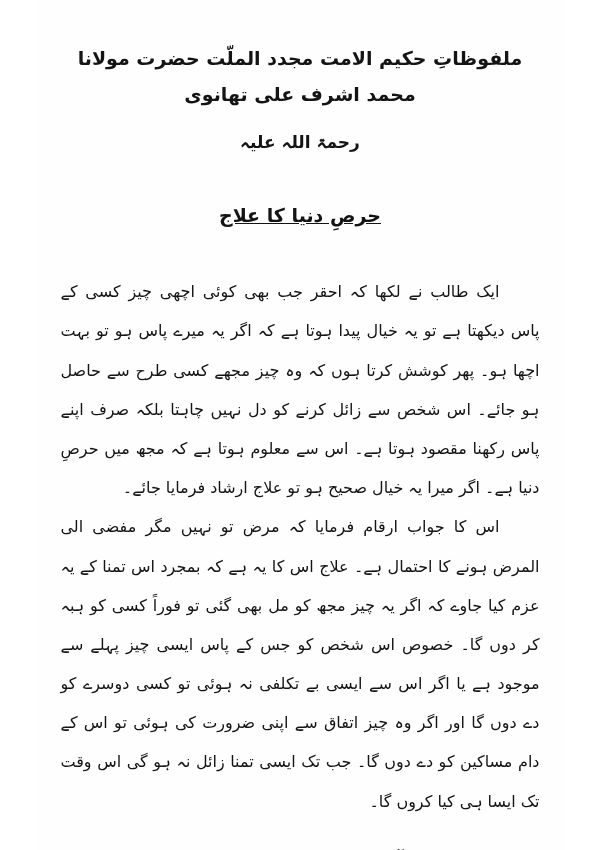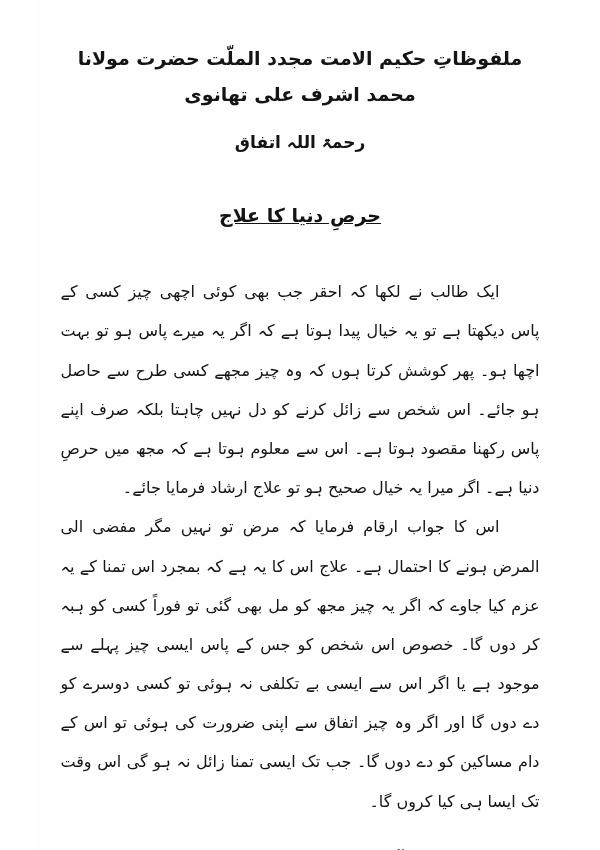--- a/index.html
+++ b/index.html
@@ -69,21 +69,21 @@
     font-size: 15px;
   }
 </style>
 </head>
 <body>
 
 <div class="page">
 
   <header class="doc-header">
     <h1 class="title-line1">ملفوظاتِ حکیم الامت مجدد الملّت حضرت مولانا محمد اشرف علی تھانوی</h1>
-    <div class="title-line2">رحمۃ اللہ اتفاق</div>
+    <div class="title-line2">رحمۃ اللہ علیہ</div>
   </header>
 
   <h2 class="section-heading">حرصِ دنیا کا علاج</h2>
 
   <main class="doc-body">
     <p class="body-para">ایک طالب نے لکھا کہ احقر جب بھی کوئی اچھی چیز کسی کے پاس دیکھتا ہے تو یہ خیال پیدا ہوتا ہے کہ اگر یہ میرے پاس ہو تو بہت اچھا ہو۔ پھر کوشش کرتا ہوں کہ وہ چیز مجھے کسی طرح سے حاصل ہو جائے۔ اس شخص سے زائل کرنے کو دل نہیں چاہتا بلکہ صرف اپنے پاس رکھنا مقصود ہوتا ہے۔ اس سے معلوم ہوتا ہے کہ مجھ میں حرصِ دنیا ہے۔ اگر میرا یہ خیال صحیح ہو تو علاج ارشاد فرمایا جائے۔</p>
     <p class="body-para">اس کا جواب ارقام فرمایا کہ مرض تو نہیں مگر مفضی الی المرض ہونے کا احتمال ہے۔ علاج اس کا یہ ہے کہ بمجرد اس تمنا کے یہ عزم کیا جاوے کہ اگر یہ چیز مجھ کو مل بھی گئی تو فوراً کسی کو ہبہ کر دوں گا۔ خصوص اس شخص کو جس کے پاس ایسی چیز پہلے سے موجود ہے یا اگر اس سے ایسی بے تکلفی نہ ہوئی تو کسی دوسرے کو دے دوں گا اور اگر وہ چیز اتفاق سے اپنی ضرورت کی ہوئی تو اس کے دام مساکین کو دے دوں گا۔ جب تک ایسی تمنا زائل نہ ہو گی اس وقت تک ایسا ہی کیا کروں گا۔</p>
   </main>
 
   <div class="citation">(مآثرِ حکیم الامت، صفحہ ۲۵۱)</div>

